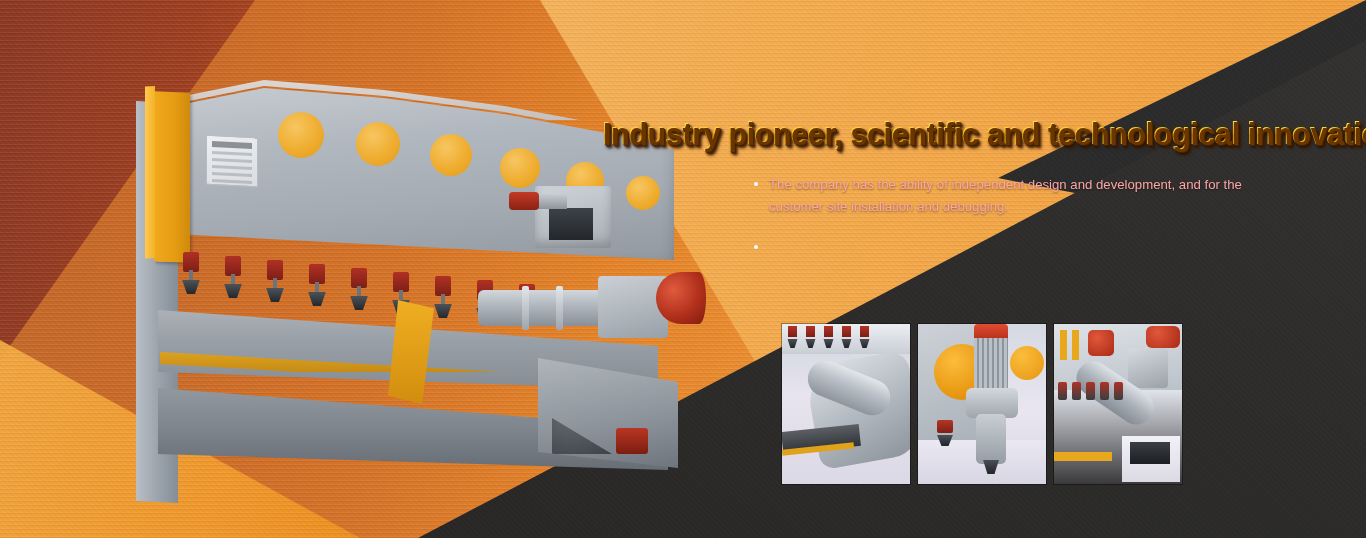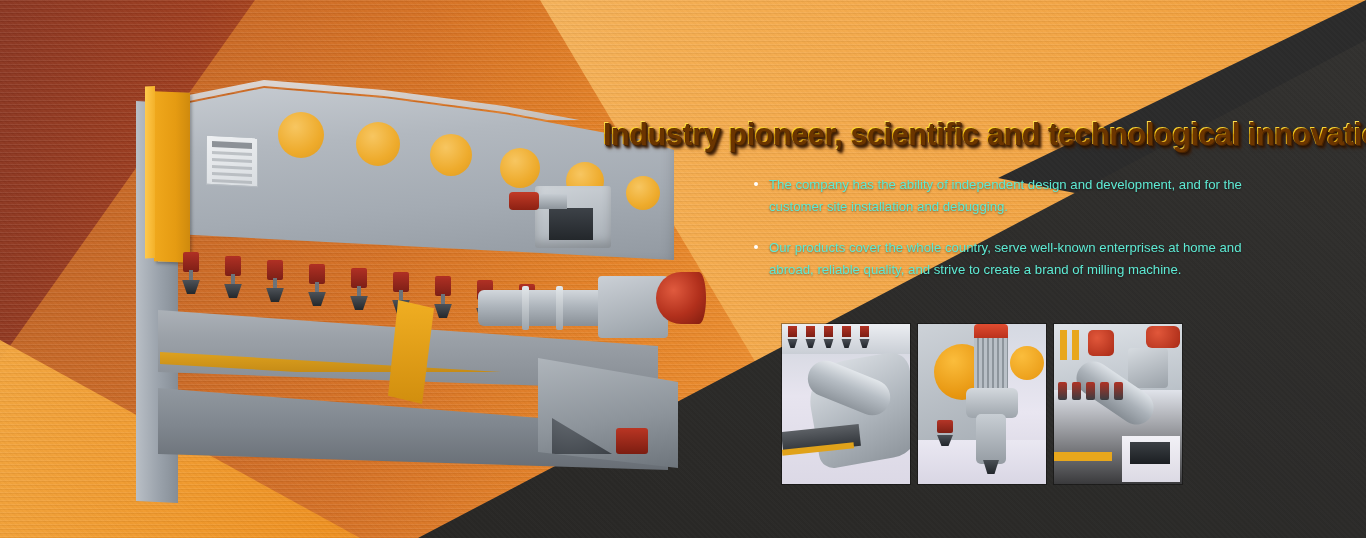--- a/index.html
+++ b/index.html
@@ -221,21 +221,21 @@
     background-clip:text;
     -webkit-text-fill-color:transparent;
     filter:drop-shadow(2px 2px 1px rgba(60,25,0,.85));
   }
   .bullets{
     position:absolute;left:752px;top:174px;width:500px;
   }
   .bullet{
     position:relative;
     padding-left:17px;
-    color:#5eead4;
+    color:#fca5a5;
     font-size:13.2px;
     line-height:22px;
     margin-bottom:19px;
     text-shadow:0 1px 2px rgba(0,0,0,.45);
   }
   .bullet:last-child{margin-bottom:0;}
   .bullet .dotmark{
     position:absolute;left:2px;top:8px;width:4px;height:4px;border-radius:50%;
     background:#ffffff;
   }
@@ -433,21 +433,20 @@
 
   <div class="headline">Industry pioneer, scientific and technological innovation</div>
 
   <div class="bullets">
     <div class="bullet">
       <span class="dotmark"></span>
       <span>The company has the ability of independent design and development, and for the customer site installation and debugging.</span>
     </div>
     <div class="bullet">
       <span class="dotmark"></span>
-      <span>Our products cover the whole country, serve well-known enterprises at home and abroad, reliable quality, and strive to create a brand of milling machine.</span>
     </div>
   </div>
 
   <div class="thumbs">
 
     <div class="thumb t1">
       <div class="top-bar"></div>
       <div class="mini-clamp" style="left:4px;">
           <b></b>
           <s></s>

